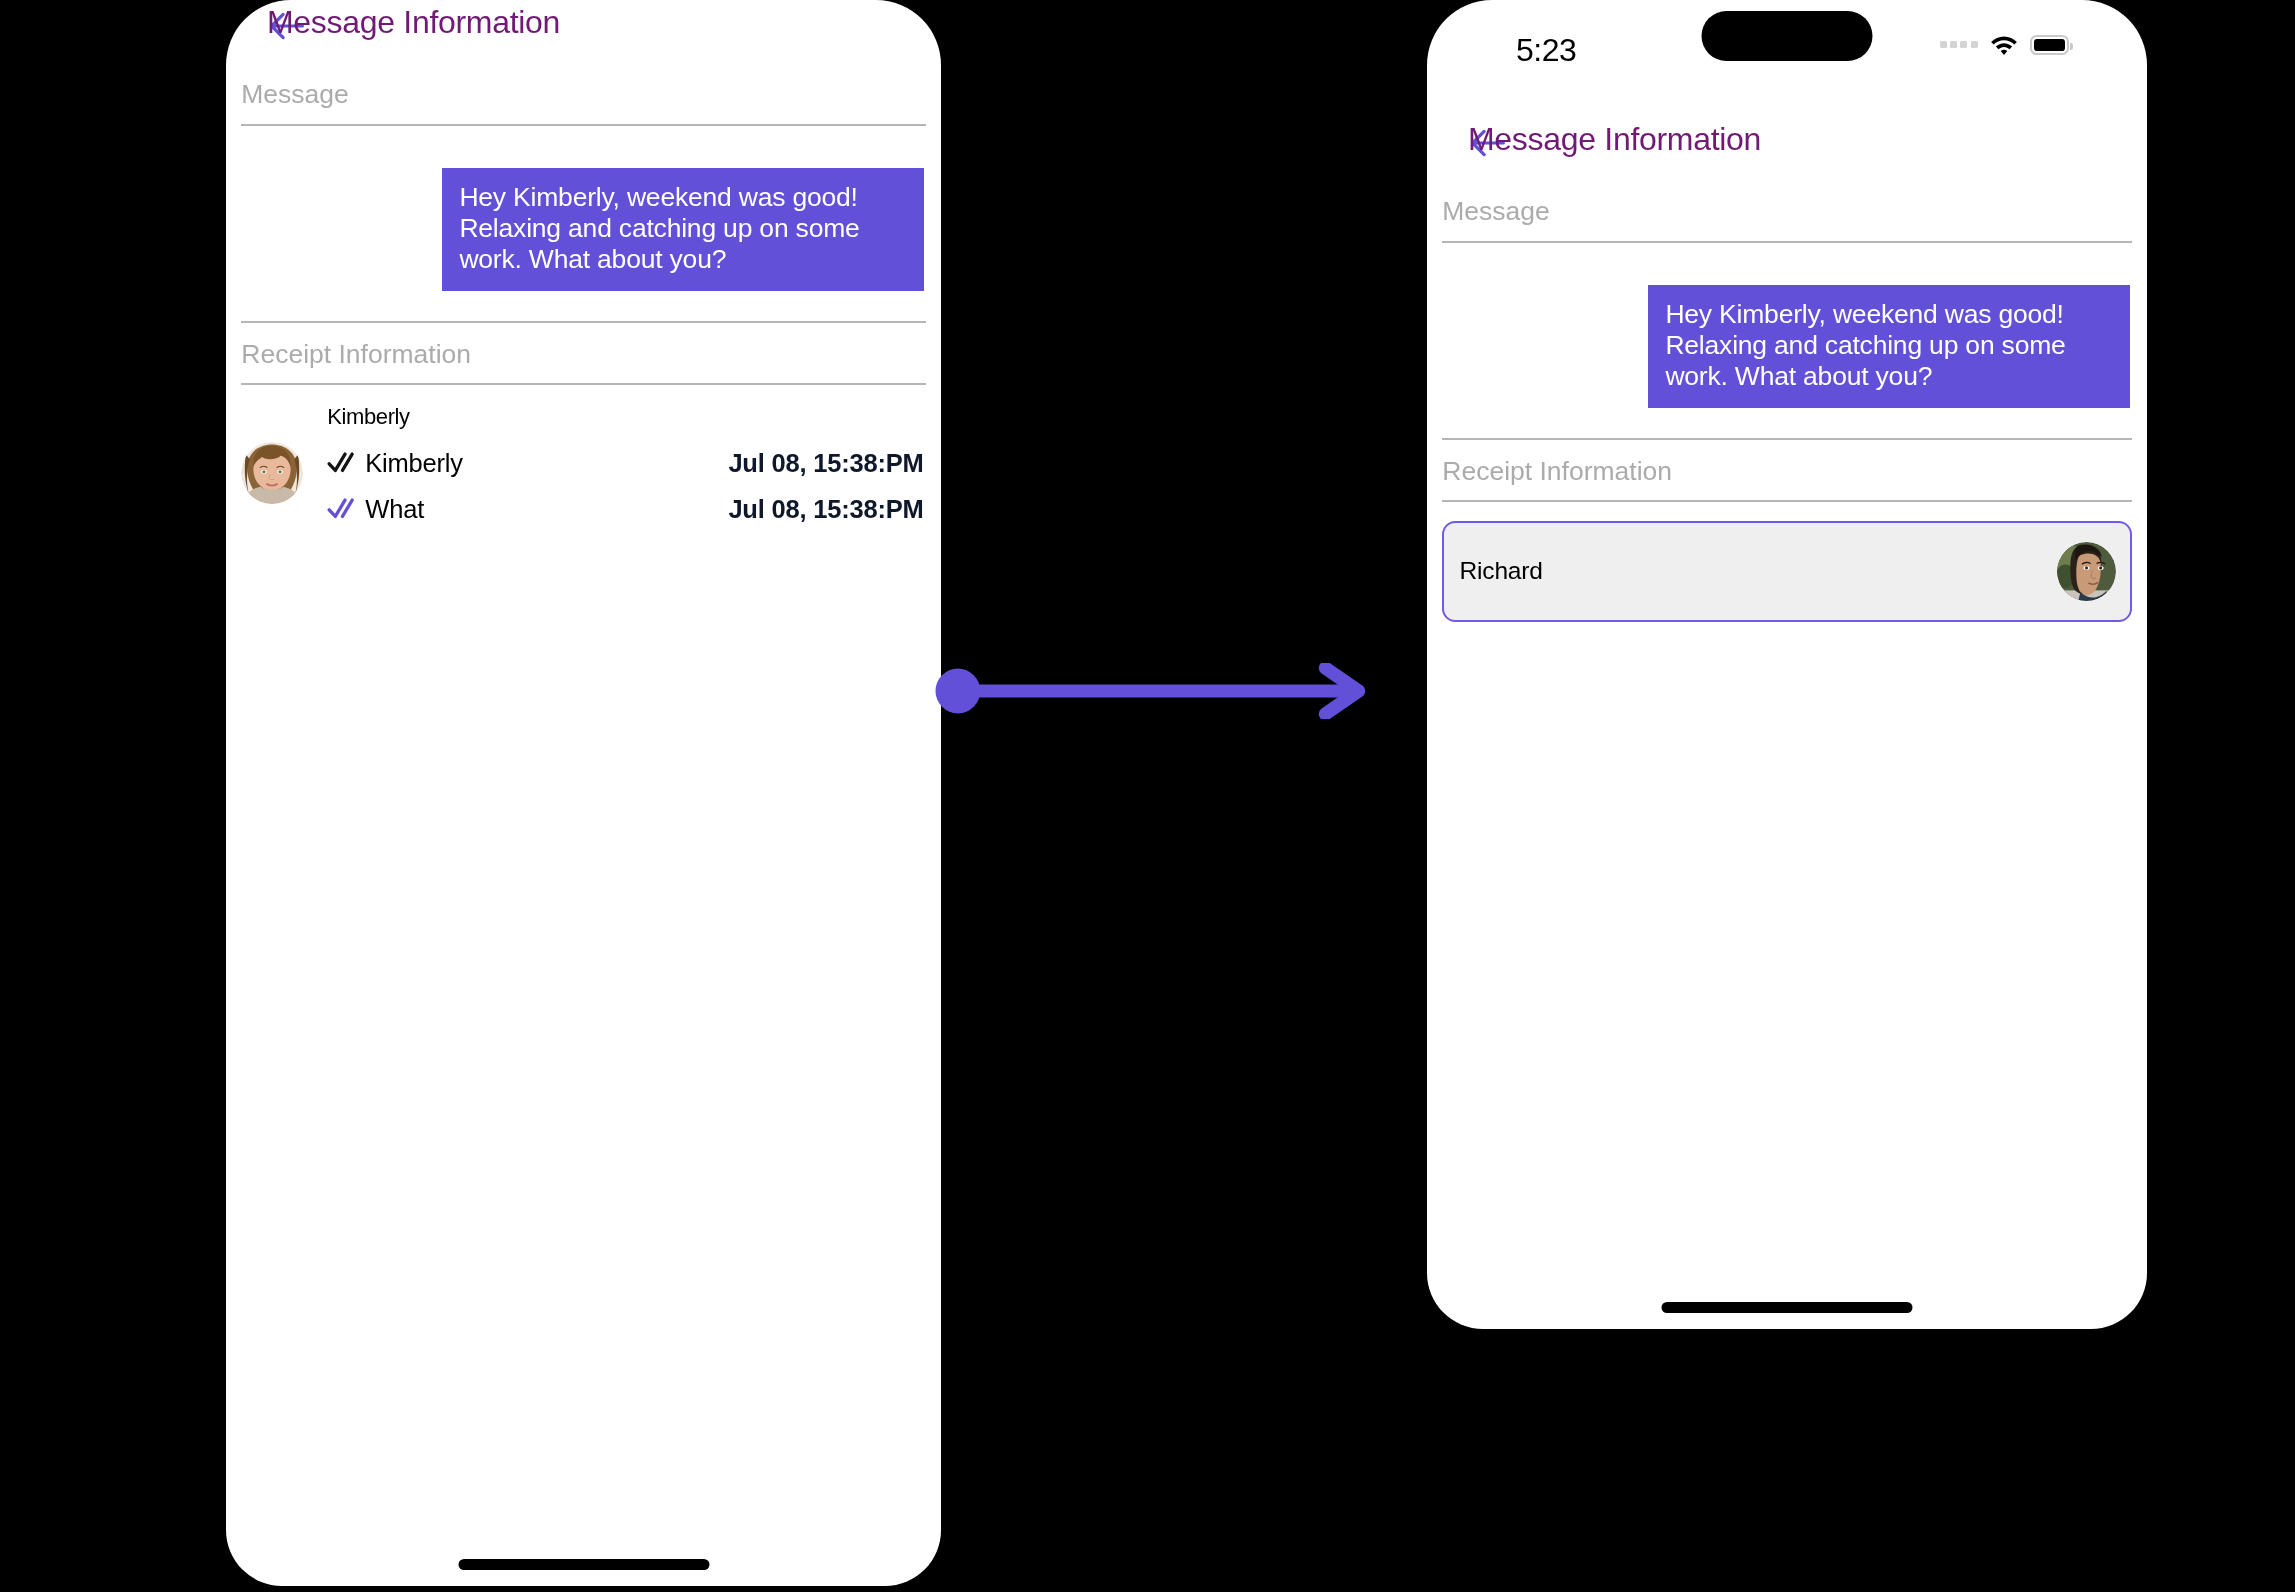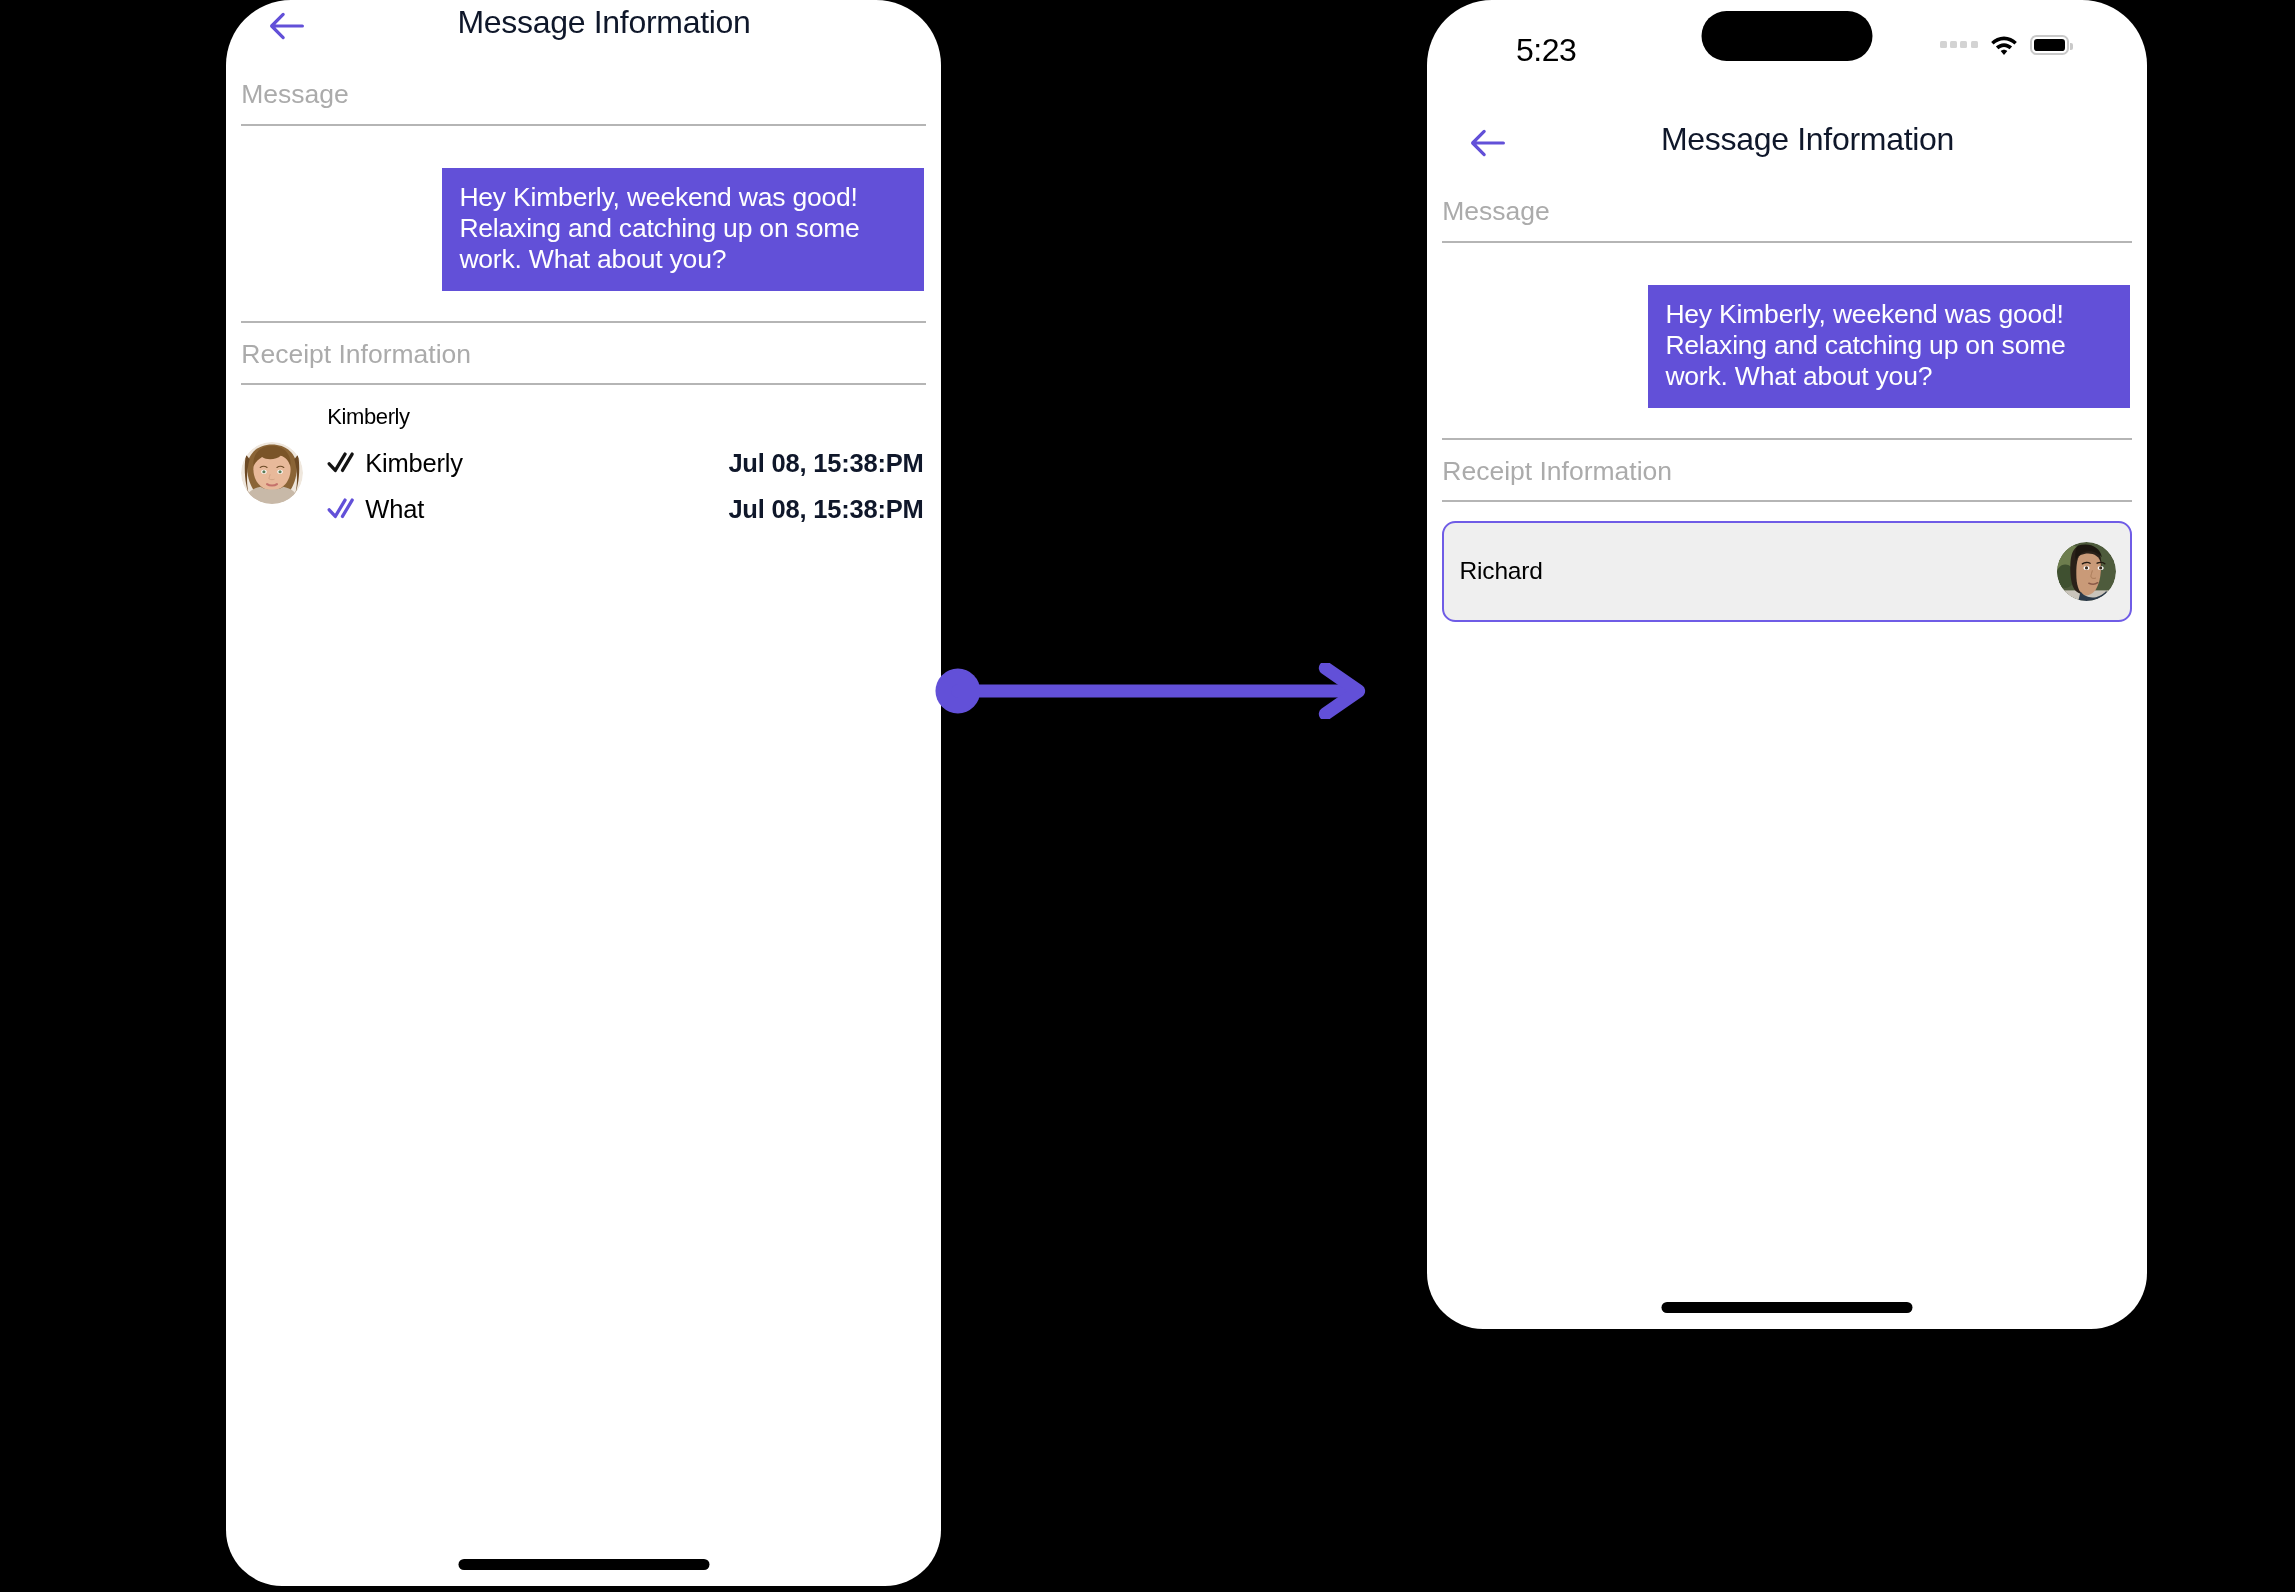--- a/index.html
+++ b/index.html
@@ -27,22 +27,22 @@
   .battery{width:39px;height:20.4px;border:2px solid #c9c9c9;border-radius:6.6px;
            position:relative;box-sizing:border-box;padding:2px;}
   .battery::after{content:"";position:absolute;right:-5.6px;top:6.1px;width:3.1px;height:7.1px;
                   background:#c9c9c9;border-radius:0 2px 2px 0;}
   .battery i{display:block;width:100%;height:100%;background:#000;border-radius:3.1px;}
 
   
   .navbar{position:relative;height:61px;}
   .back-btn{position:absolute;left:30px;top:0px;width:61px;height:51px;
             display:flex;align-items:center;justify-content:center;cursor:pointer;}
-  .nav-title{position:absolute;left:0;right:0;top:4.1px;text-align:center;
-             font-size:32px;font-weight:500;color:#0f172a;letter-spacing:-0.3px;padding-left:41px;}
+  .nav-title{position:absolute;left:0;right:0;top:4.1px;
+             font-size:32px;font-weight:500;color:#701a75;letter-spacing:-0.3px;padding-left:41px;}
 
   
   .content{padding:0 0 0 0;}
   .sec-label{font-size:26.5px;color:#ababab;padding-left:15.3px;}
   .divider{height:2.6px;background:#b5b5b5;margin:13.3px 15.3px 0 15.3px;}
 
   .section-head{padding-top:18.4px;}
 
   .bubble-row{display:flex;justify-content:flex-end;padding:42px 17px 0 0;}
   .bubble{max-width:482px;background:#6250d8;color:#fff;border-radius:0;

